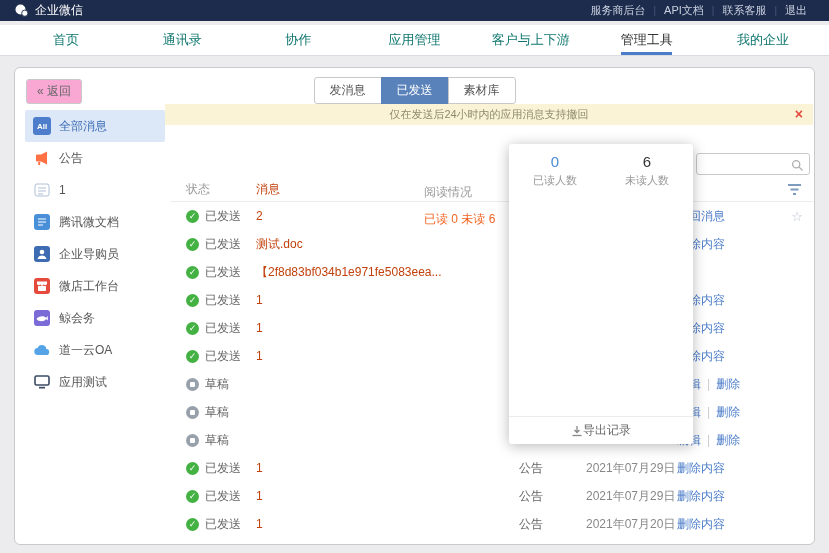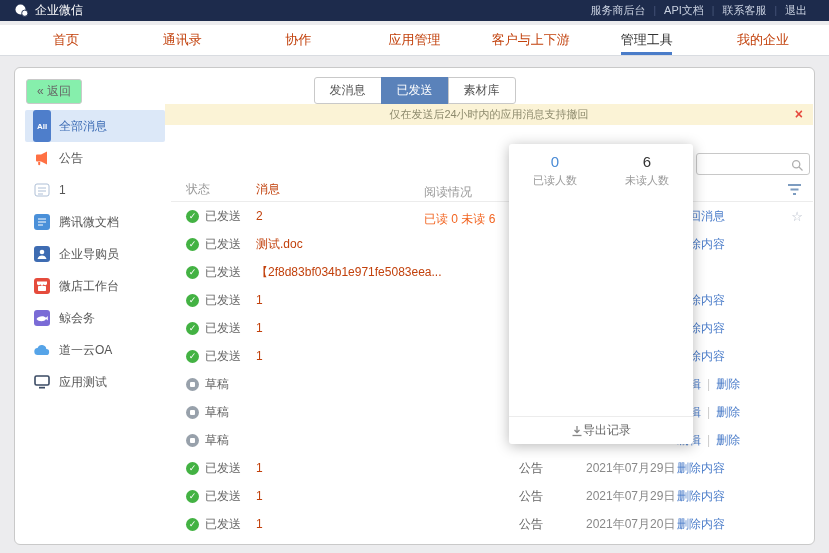--- a/index.html
+++ b/index.html
@@ -9,43 +9,43 @@
 
   
   .topbar { position:absolute; top:0; left:0; right:0; height:21px; background:#1d2b4c; display:flex; align-items:center; padding:0 14px; }
   .brand { display:flex; align-items:center; gap:6px; font-size:12px; color:#fff; }
   .topbar-links { margin-left:auto; display:flex; align-items:center; font-size:11px; }
   .topbar-links a { color:#c9d1e0; text-decoration:none; padding:0 8px; cursor:pointer; }
   .tb-sep { color:#49587d; font-size:10px; }
 
   
   .mainnav { position:absolute; top:25px; left:0; right:0; height:31px; background:#fff; border-bottom:1px solid #d9dce1; display:flex; padding:0 8px; }
-  .nav-item { flex:1; display:flex; align-items:center; justify-content:center; font-size:13px; color:#c2410c; cursor:pointer; position:relative; }
+  .nav-item { flex:1; display:flex; align-items:center; justify-content:center; font-size:13px; color:#0f766e; cursor:pointer; position:relative; }
   .nav-item.active { color:#333; }
   .nav-item.active::after { content:""; position:absolute; left:28%; right:28%; bottom:0; height:3px; background:#4a7cc9; }
 
   
   .card { position:absolute; left:14px; top:67px; width:801px; height:478px; background:#fff; border:1px solid #c9c9c9; border-radius:6px; overflow:hidden; }
 
-  .back-btn { position:absolute; left:11px; top:11px; padding:3px 10px; font-size:12px; color:#666; background:#86efac; border:1px solid #c9c9c9; border-radius:3px; cursor:pointer; font-family:inherit; }
+  .back-btn { position:absolute; left:11px; top:11px; padding:3px 10px; font-size:12px; color:#666; background:#f9a8d4; border:1px solid #c9c9c9; border-radius:3px; cursor:pointer; font-family:inherit; }
 
   .tabs { position:absolute; left:50%; top:9px; transform:translateX(-50%); display:flex; }
   .tab { padding:4px 15px; font-size:12px; border:1px solid #c9c9c9; background:#fff; color:#555; margin-left:-1px; cursor:pointer; font-family:inherit; }
   .tab:first-child { border-radius:3px 0 0 3px; margin-left:0; }
   .tab:last-child { border-radius:0 3px 3px 0; }
   .tab.active { background:#5a82ba; border-color:#5a82ba; color:#fff; }
 
   .notice { position:absolute; left:150px; right:1px; top:36px; height:21px; background:#fbf3d6; display:flex; align-items:center; justify-content:center; font-size:11px; color:#8d8a6d; }
   .notice-close { position:absolute; right:10px; top:2px; color:#e6483d; font-size:14px; font-weight:bold; cursor:pointer; line-height:16px; }
 
   
   .sidebar { position:absolute; left:10px; top:42px; width:140px; }
   .sb-item { height:32px; display:flex; align-items:center; gap:8px; padding:0 8px; font-size:12px; color:#555; cursor:pointer; border-radius:2px; }
   .sb-item.selected { background:#dce8f8; color:#3d6cb4; }
-  .sb-ic { width:18px; height:32px; display:flex; align-items:center; justify-content:center; flex:none; }
+  .sb-ic { width:18px; height:18px; display:flex; align-items:center; justify-content:center; flex:none; }
   .sb-badge { border-radius:3px; background:#4e7ecb; color:#fff; font-size:8px; font-weight:bold; }
   .sb-label { white-space:nowrap; }
 
   
   .table { position:absolute; left:156px; top:110px; right:1px; bottom:0; }
   .thead { display:flex; align-items:center; height:24px; padding:0 8px 0 15px; font-size:12px; color:#999; border-bottom:1px solid #ececec; }
   .trow { display:flex; align-items:center; height:28px; padding:0 8px 0 15px; font-size:12px; color:#666; }
   .c-status { width:70px; flex:none; display:flex; align-items:center; gap:6px; }
   .c-msg { width:168px; flex:none; white-space:nowrap; color:#c2410c; }
   .c-read { width:95px; flex:none;margin-top:6px; }

